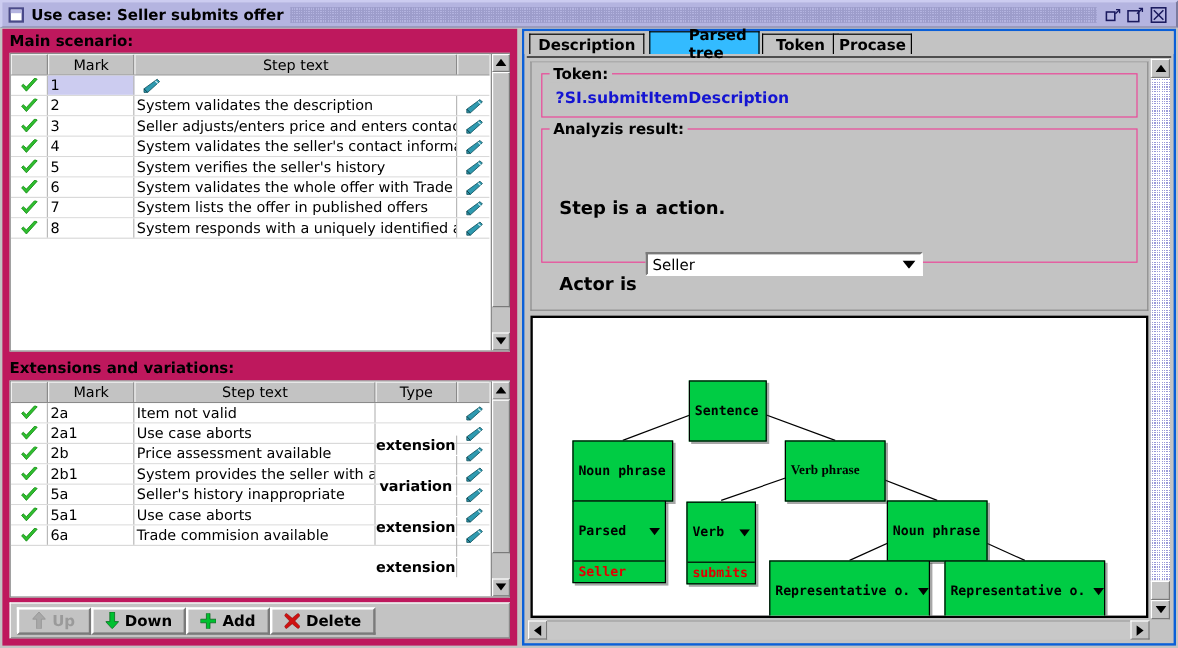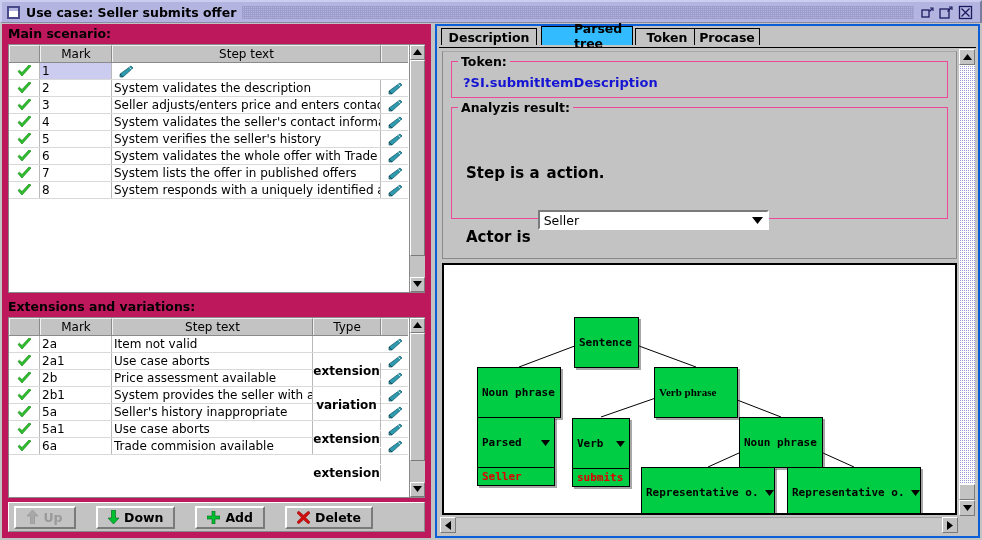--- a/index.html
+++ b/index.html
@@ -98,21 +98,21 @@
     position:absolute;left:0;width:15px;background:#c3c3c3;box-sizing:border-box;
     border-top:1px solid #fff;border-left:1px solid #fff;
     border-right:1px solid #7a7a7a;border-bottom:1px solid #7a7a7a;
   }
   .sb-track{position:absolute;left:0;width:15px;background:#c3c3c3;}
 
   
   .btnbar{
     position:absolute;left:6px;right:6px;bottom:6px;height:30px;
     background:#c3c3c3;border:1px solid #fff;border-right-color:#8a8a8a;border-bottom-color:#8a8a8a;
-    box-sizing:border-box;display:flex;align-items:center;gap:20px;padding:0 5px;
+    box-sizing:border-box;display:flex;align-items:center;gap:0;padding:0 5px;
   }
   .btn{
     height:23px;min-width:62px;background:#c3c3c3;box-sizing:border-box;
     border:2px solid;border-color:#fff #7a7a7a #7a7a7a #fff;
     display:flex;align-items:center;justify-content:center;gap:5px;
     font-size:12.5px;font-weight:bold;padding:0 10px;cursor:default;
   }
   .btn.disabled{color:#9a9a9a;}
 
   

